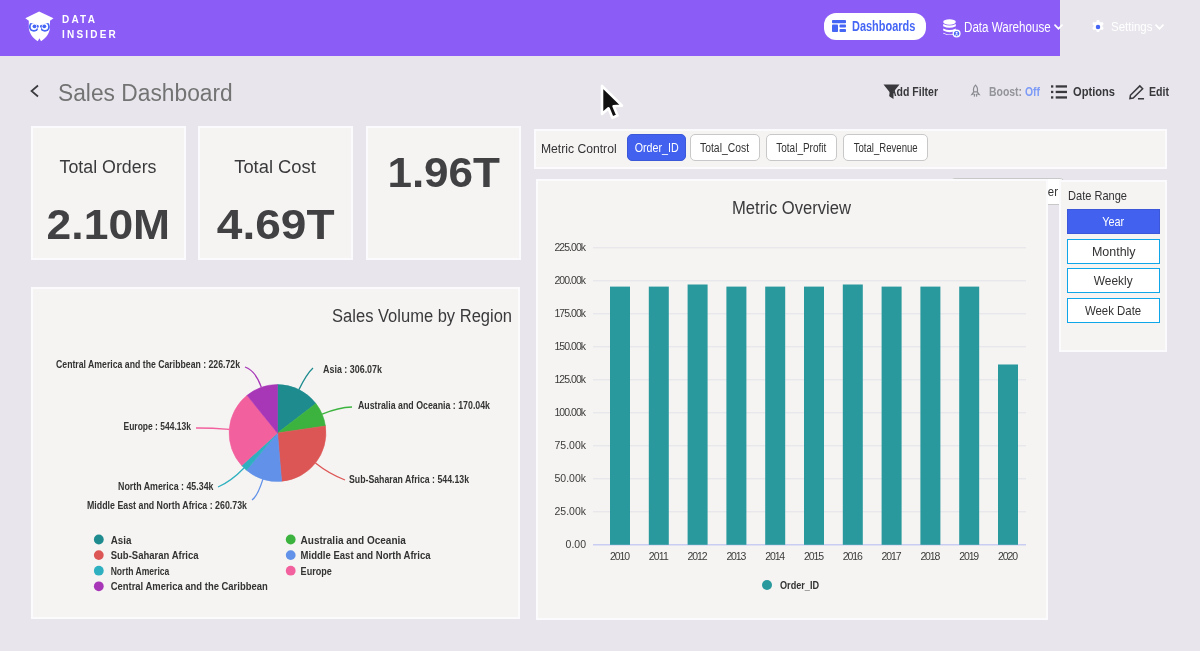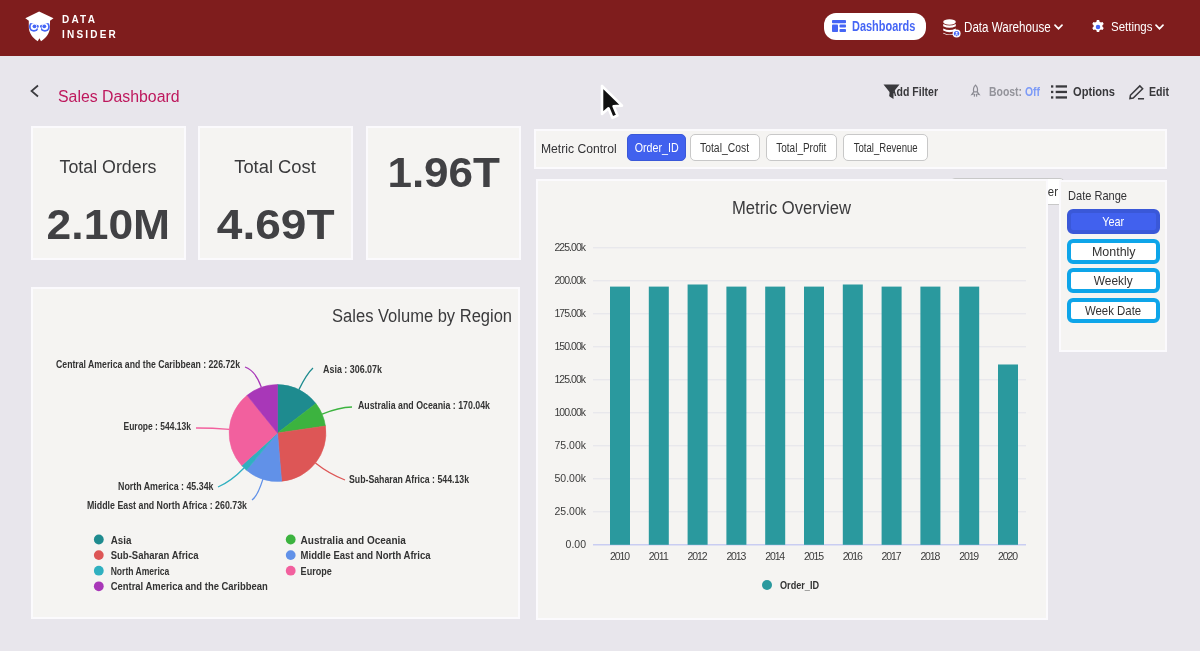--- a/index.html
+++ b/index.html
@@ -3,40 +3,40 @@
 <meta charset="utf-8">
 <style>
 * { margin:0; padding:0; box-sizing:border-box; }
 html,body { width:1200px; height:651px; overflow:hidden; }
 body { font-family:"Liberation Sans", sans-serif; background:#e8e6ec; position:relative; }
 .abs { position:absolute; }
 .card { position:absolute; background:#f5f4f2; outline:2px solid #fbfafd; outline-offset:-2px; }
 .sx { display:inline-block; transform-origin:0 50%; white-space:nowrap; }
 .sxc { display:inline-block; transform-origin:50% 50%; white-space:nowrap; }
 
-#topbar { position:absolute; left:0; top:0; width:1200px; height:56px; background:#7f1d1d; }
+#topbar { position:absolute; left:0; top:0; width:1060px; height:56px; background:#8b5cf6; }
 #logoTxt { position:absolute; left:62px; top:13px; color:#fff; font-size:10px; font-weight:bold; letter-spacing:2.2px; line-height:14.5px; }
 #dashBtn { position:absolute; left:824px; top:13px; width:101.5px; height:26.5px; background:#fff; border-radius:12px; }
 .topItem { position:absolute; color:#fff; white-space:nowrap; }
 
-#subTitle { position:absolute; left:58px; top:80px; font-size:16px; color:#be185d;margin-top:8px; }
+#subTitle { position:absolute; left:58px; top:80px; font-size:23px; color:#737373; }
 .toolTxt { position:absolute; top:84px; font-size:13.5px; font-weight:bold; color:#38383b; white-space:nowrap; }
 
 .stat { position:absolute; top:126px; width:155px; height:134px; background:#f5f4f2; outline:2px solid #fbfafd; outline-offset:-2px; text-align:center; }
 .stat .t { margin-top:31px; font-size:18px; color:#3a3a3c; }
 .stat .v { margin-top:23px; font-size:42px; color:#414144; font-weight:bold; }
 
 #mctrl { position:absolute; left:534px; top:129px; width:633px; height:40px; background:#f5f4f2; outline:2px solid #fbfafd; outline-offset:-2px; }
 #mctrl .lbl { position:absolute; left:7px; top:12px; font-size:13px; color:#333336; }
 .mbtn { position:absolute; top:5px; height:27px; border-radius:5px; font-size:12.5px; display:flex; align-items:center; justify-content:center; color:#333; background:#fff; border:1px solid #c8c8c8; white-space:nowrap; }
 .mbtn.sel { background:#4161ee; border-color:#3a58d8; color:#fff; }
 
 #drange { position:absolute; left:1059px; top:180px; width:108px; height:172px; background:#f5f4f2; outline:2px solid #fbfafd; outline-offset:-2px; }
 #drange .lbl { position:absolute; left:9px; top:8px; font-size:13px; color:#333336; }
-.dbtn { position:absolute; left:8px; width:93px; height:25px; border-radius:6px; background:#fff; border:4px solid #0ea5e9; font-size:13px; color:#333; display:flex; align-items:center; justify-content:center; }
+.dbtn { position:absolute; left:8px; width:93px; height:25px; border-radius:0; background:#fff; border:1px solid #0ea5e9; font-size:13px; color:#333; display:flex; align-items:center; justify-content:center; }
 .dbtn.sel { background:#4161ee; border-color:#3a58d8; color:#fff; }
 </style>
 </head>
 <body>
 <div id="topbar">
   <svg class="abs" style="left:24px;top:9px" width="31" height="33" viewBox="0 0 31 33">
     <path fill="#fff" d="M15.1 2.5 L29.5 9.3 L26 11.8 L26 18 C26 24 22 29 17 32.2 L15.4 29.3 L13.8 32.2 C8.8 29 4.8 24 4.8 18 L4.8 11.8 L1.3 9.3 Z"></path>
     <circle cx="9.9" cy="17.7" r="4.95" fill="#4565f5"></circle>
     <circle cx="20.9" cy="17.7" r="4.95" fill="#4565f5"></circle>
     <circle cx="9.9" cy="17.7" r="3.2" fill="#fff"></circle>

